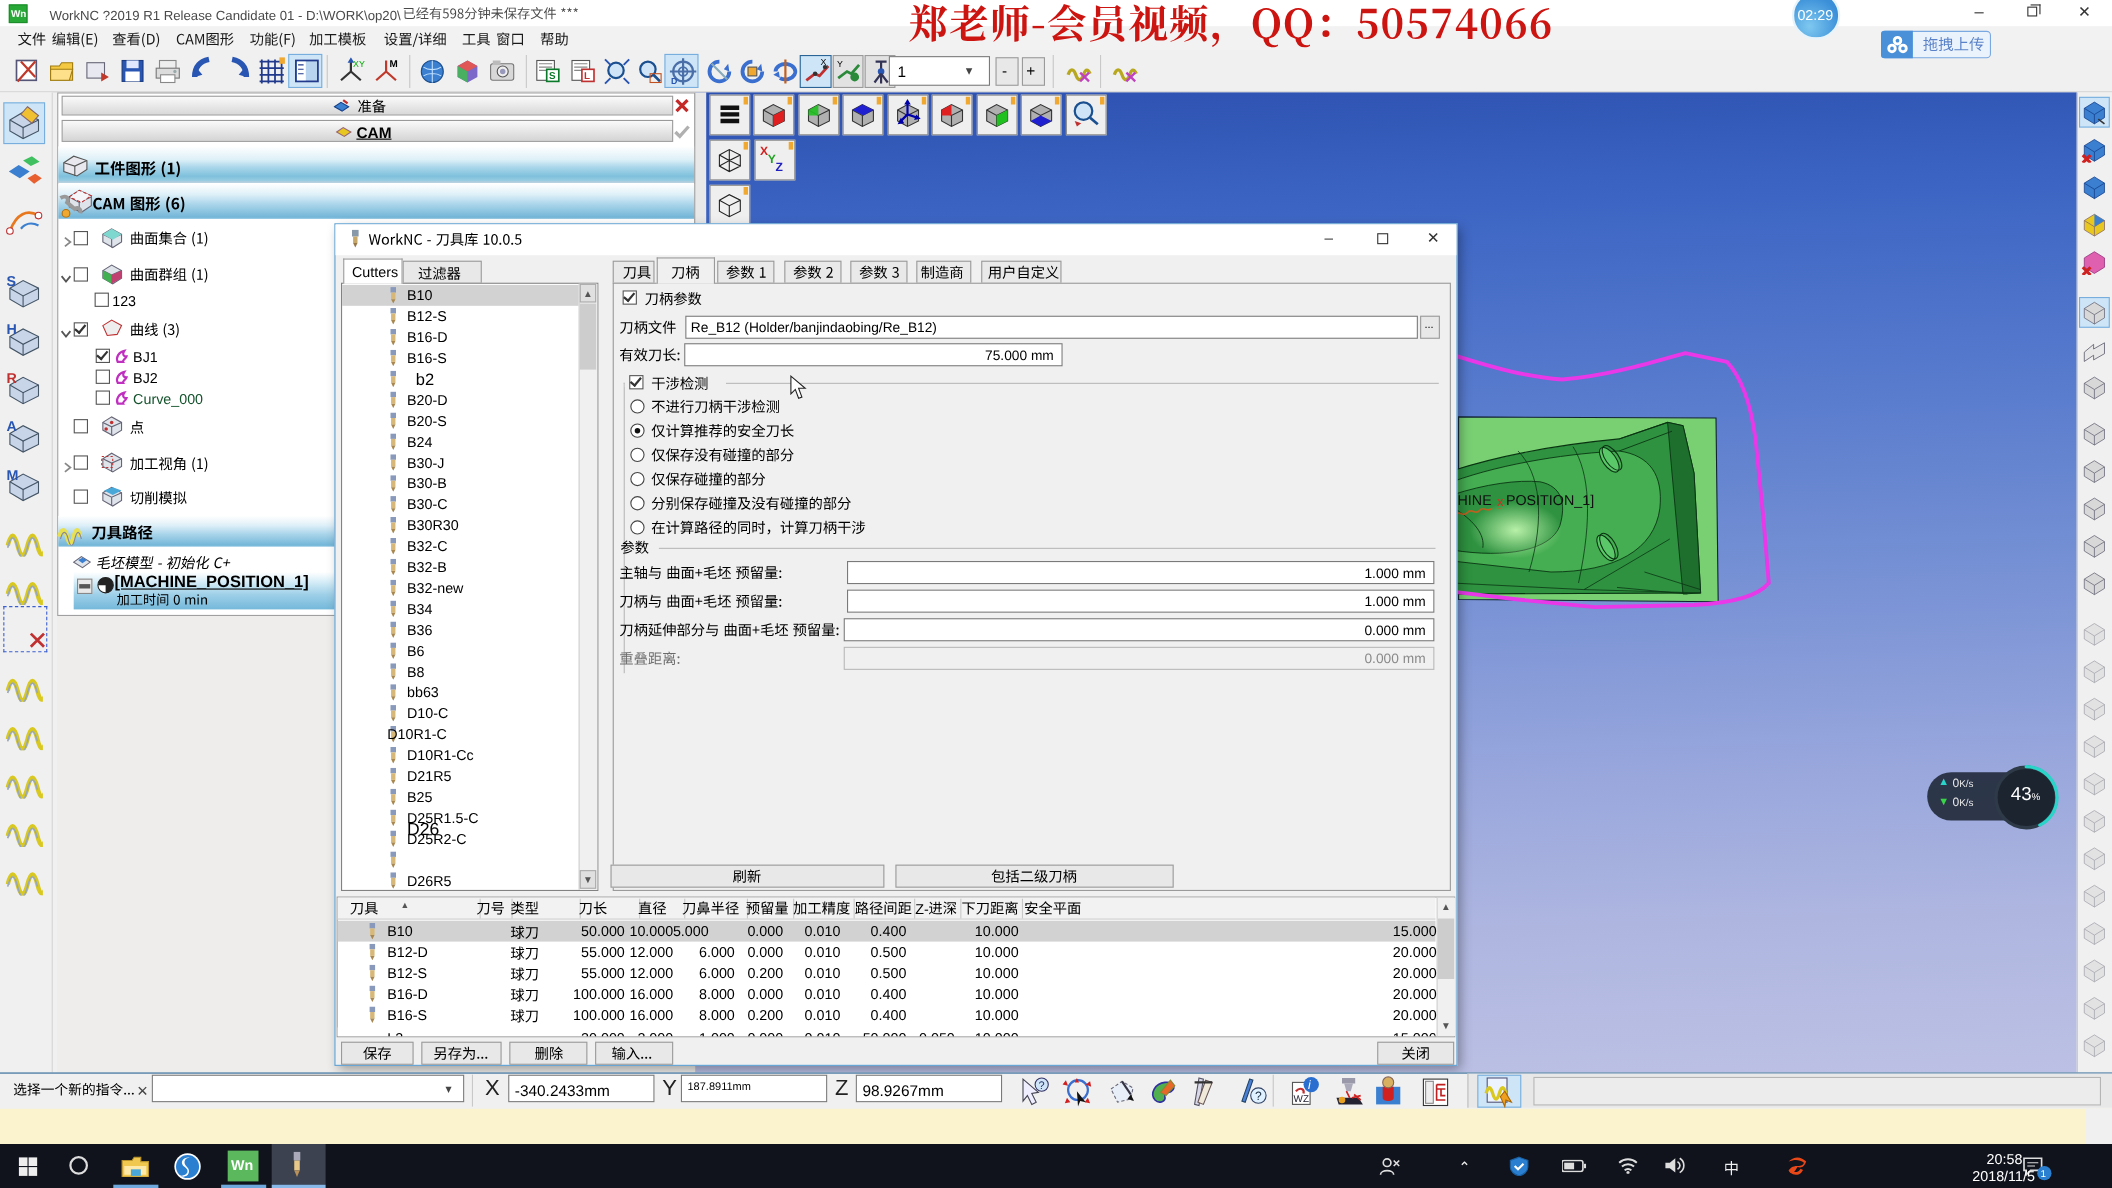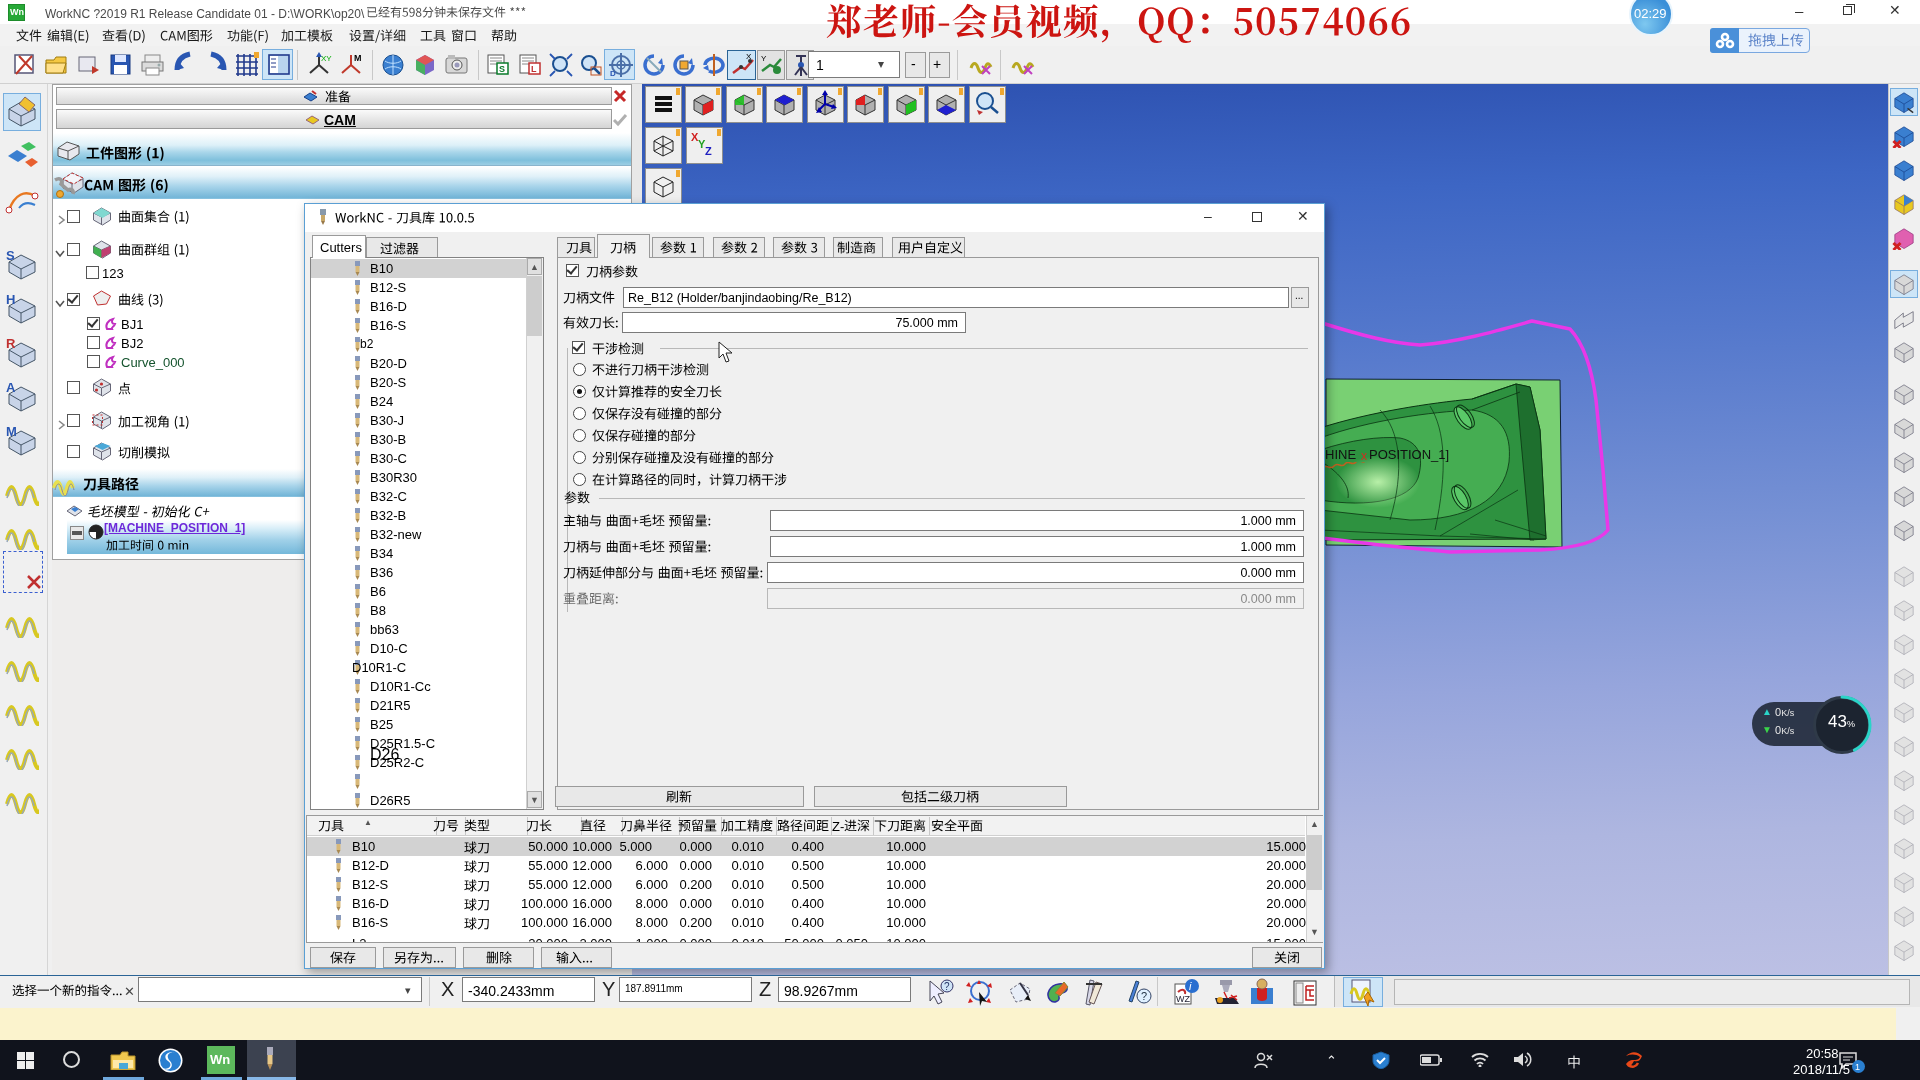--- a/index.html
+++ b/index.html
@@ -699,21 +699,21 @@
       <rect x="2" y="0" width="5" height="5" fill="#8899bb"></rect>
       <rect x="2.5" y="5" width="4" height="6" fill="#d8b878"></rect>
       <path d="M2.5 11h4l-2 4z" fill="#a88850"></path>
     </svg>
     <div class="lat" style="left:370px;top:318px;font-size:13px">B16-S</div>
     <svg class="abs" style="left:353px;top:337px" width="9" height="15">
       <rect x="2" y="0" width="5" height="5" fill="#8899bb"></rect>
       <rect x="2.5" y="5" width="4" height="6" fill="#d8b878"></rect>
       <path d="M2.5 11h4l-2 4z" fill="#a88850"></path>
     </svg>
-    <div class="lat" style="left:360px;top:337px;font-size:12px">b2</div>
+    <div class="lat" style="left:378px;top:337px;font-size:15px">b2</div>
     <svg class="abs" style="left:353px;top:356px" width="9" height="15">
       <rect x="2" y="0" width="5" height="5" fill="#8899bb"></rect>
       <rect x="2.5" y="5" width="4" height="6" fill="#d8b878"></rect>
       <path d="M2.5 11h4l-2 4z" fill="#a88850"></path>
     </svg>
     <div class="lat" style="left:370px;top:356px;font-size:13px">B20-D</div>
     <svg class="abs" style="left:353px;top:375px" width="9" height="15">
       <rect x="2" y="0" width="5" height="5" fill="#8899bb"></rect>
       <rect x="2.5" y="5" width="4" height="6" fill="#d8b878"></rect>
       <path d="M2.5 11h4l-2 4z" fill="#a88850"></path>
@@ -896,21 +896,21 @@
     <div class="lat" style="left:364px;top:818px;font-size:8px;color:#555">▲</div>
     <div class="abs" style="left:307px;top:837px;width:998px;height:19px;background:#d2d2d2"></div>
     <svg class="abs" style="left:334px;top:839px" width="9" height="15">
       <rect x="2" y="0" width="5" height="5" fill="#8899bb"></rect>
       <rect x="2.5" y="5" width="4" height="6" fill="#d8b878"></rect>
       <path d="M2.5 11h4l-2 4z" fill="#a88850"></path>
     </svg>
     <div class="lat" style="left:352px;top:839px;font-size:13px">B10</div>
     <div class="lat" style="left:488px;top:839px;font-size:13px;width:80px;text-align:right">50.000</div>
     <div class="lat" style="left:532px;top:839px;font-size:13px;width:80px;text-align:right">10.000</div>
-    <div class="lat" style="left:572px;top:839px;font-size:13px;width:80px;text-align:right">5.000</div>
+    <div class="lat" style="left:588px;top:839px;font-size:13px;width:80px;text-align:center">5.000</div>
     <div class="lat" style="left:632px;top:839px;font-size:13px;width:80px;text-align:right">0.000</div>
     <div class="lat" style="left:684px;top:839px;font-size:13px;width:80px;text-align:right">0.010</div>
     <div class="lat" style="left:744px;top:839px;font-size:13px;width:80px;text-align:right">0.400</div>
     <div class="lat" style="left:846px;top:839px;font-size:13px;width:80px;text-align:right">10.000</div>
     <div class="lat" style="left:1226px;top:839px;font-size:13px;width:80px;text-align:right">15.000</div>
     <svg class="abs" style="left:334px;top:858px" width="9" height="15">
       <rect x="2" y="0" width="5" height="5" fill="#8899bb"></rect>
       <rect x="2.5" y="5" width="4" height="6" fill="#d8b878"></rect>
       <path d="M2.5 11h4l-2 4z" fill="#a88850"></path>
     </svg>
@@ -1129,21 +1129,21 @@
       <path d="M5 6h10M5 9h7" stroke="#ddd"></path>
     </svg>
     <div class="abs" style="left:1852px;top:1060px;width:13px;height:13px;border-radius:50%;background:#2a7fd0"></div>
     <div class="lat" style="left:1855px;top:1062px;font-size:9px;color:#fff">1</div>
     <div class="lat" style="left:45px;top:7px;font-size:12px;color:#4a4a4a">WorkNC ?2019 R1 Release Candidate 01 - D:\WORK\op20\</div>
     <div class="lat" style="left:324px;top:112px;font-size:14px;color:#000"><b><u>CAM</u></b></div>
     <div class="lat" style="left:102px;top:266px;font-size:13px;color:#000">123</div>
     <div class="lat" style="left:121px;top:317px;font-size:13px;color:#000">BJ1</div>
     <div class="lat" style="left:121px;top:336px;font-size:13px;color:#000">BJ2</div>
     <div class="lat" style="left:121px;top:355px;font-size:13px;color:#14532d">Curve_000</div>
-    <div class="lat" style="left:104px;top:521px;font-size:12px;color:#6d28d9"><b><u>[MACHINE_POSITION_1]</u></b></div>
+    <div class="lat" style="left:104px;top:521px;font-size:15px;color:#000000"><b><u>[MACHINE_POSITION_1]</u></b></div>
     <div class="lat" style="left:1325px;top:447px;font-size:13px;color:#111">HINE</div>
     <div class="lat" style="left:1361px;top:449px;font-size:12px;color:#000"><span style="color:#d03020">x</span></div>
     <div class="lat" style="left:1369px;top:447px;font-size:13px;color:#111">POSITION_1]</div>
     <div class="lat" style="left:320px;top:240px;font-size:13px;color:#000">Cutters</div>
     <div class="lat" style="left:628px;top:291px;font-size:12.5px;color:#000">Re_B12 (Holder/banjindaobing/Re_B12)</div>
     <div class="lat" style="left:628px;top:316px;font-size:12.5px;width:330px;text-align:right">75.000 mm</div>
     <div class="lat" style="left:776px;top:514px;font-size:12.5px;width:520px;text-align:right">1.000 mm</div>
     <div class="lat" style="left:776px;top:540px;font-size:12.5px;width:520px;text-align:right">1.000 mm</div>
     <div class="lat" style="left:773px;top:566px;font-size:12.5px;width:523px;text-align:right">0.000 mm</div>
     <div class="lat" style="left:773px;top:592px;font-size:12.5px;width:523px;text-align:right;color:#8a8a8a">0.000 mm</div>

